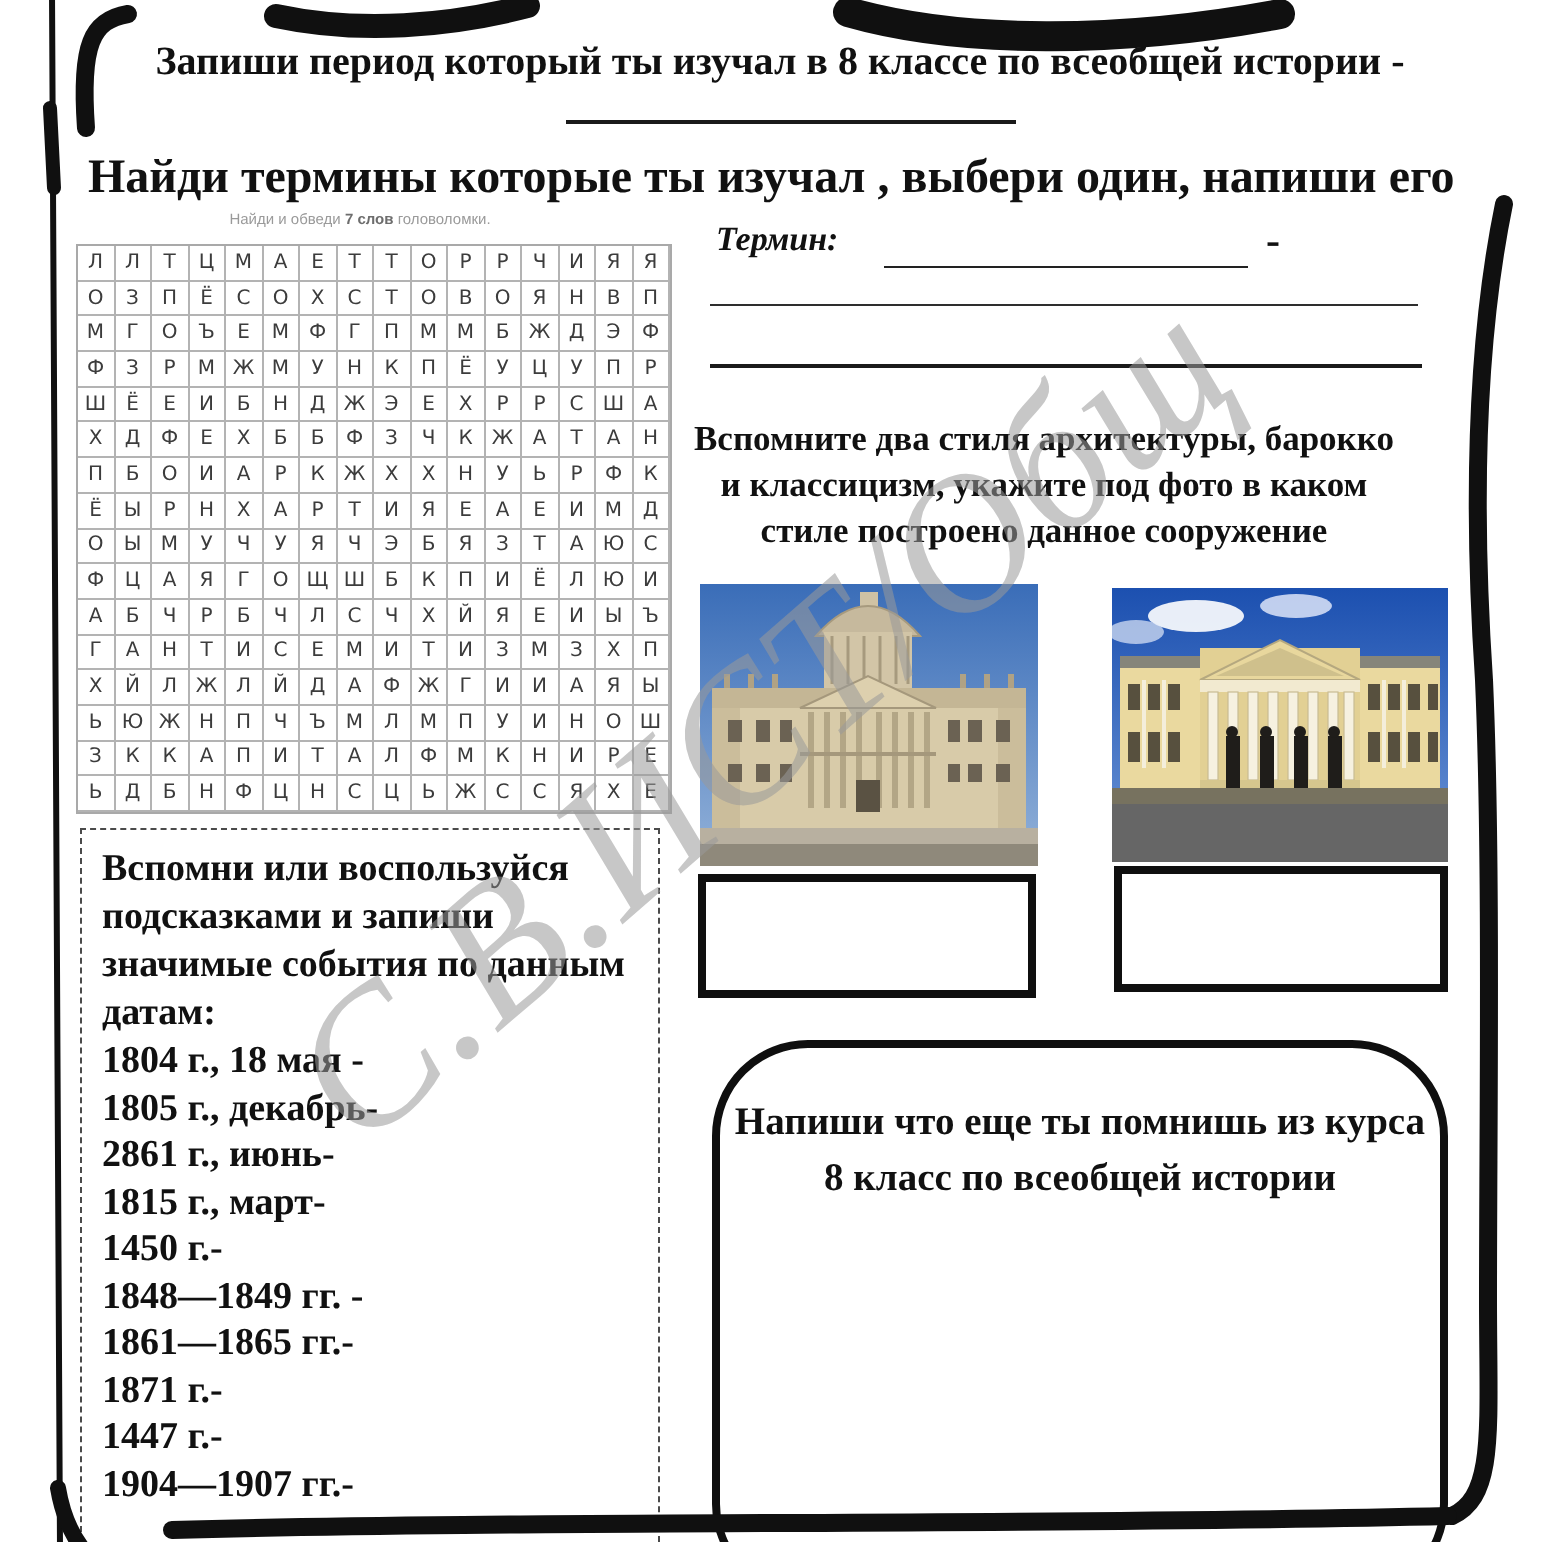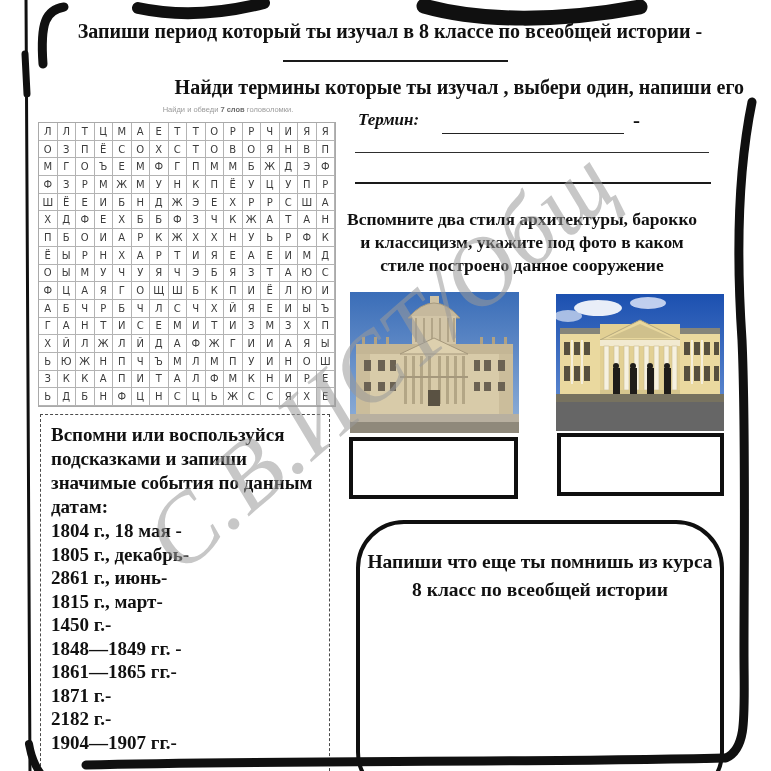--- a/index.html
+++ b/index.html
@@ -3,25 +3,25 @@
 <meta charset="utf-8">
 <style>
   html,body{margin:0;padding:0;background:#fff;}
   .page{position:relative;width:771px;height:771px;background:#fff;overflow:hidden;
         font-family:"Liberation Serif",serif;color:#111;}
 
   .title{position:absolute;left:55px;top:20px;width:670px;text-align:center;
          font-size:20px;font-weight:bold;}
   .title-blank{position:absolute;left:283px;top:60px;width:225px;height:0;
          border-top:2px solid #1a1a1a;}
-  .subtitle{position:absolute;left:44px;top:76px;width:700px;text-align:right;
-         font-size:20px;font-weight:bold;}
+  .subtitle{position:absolute;left:44px;top:76px;width:700px;text-align:left;
+         font-size:24px;font-weight:bold;}
 
   .ws-caption{position:absolute;left:30px;top:105px;width:300px;text-align:center;
-         font-family:"Liberation Sans",sans-serif;font-size:7.5px;color:#9a9a9a;padding-left:48px;}
+         font-family:"Liberation Sans",sans-serif;font-size:7.5px;color:#9a9a9a;}
   .ws-caption b{color:#6d6d6d;}
   .ws-grid{position:absolute;left:38px;top:122px;width:296px;height:283px;
          display:grid;grid-template-columns:repeat(16,1fr);grid-template-rows:repeat(16,1fr);
          border:1px solid #a9a9a9;background:#fff;}
   .ws-cell{border-right:1px solid #b3b3b3;border-bottom:1px solid #b3b3b3;
          display:flex;align-items:center;justify-content:center;
          font-family:"DejaVu Sans",sans-serif;font-size:10px;color:#3c3c3c;}
 
   .term-label{position:absolute;left:358px;top:110px;font-size:17px;font-weight:bold;font-style:italic;}
   .term-blank{position:absolute;left:442px;top:133px;width:182px;height:0;border-top:1.6px solid #222;}
@@ -475,21 +475,21 @@
     <div class="events-intro">Вспомни или воспользуйся подсказками и запиши значимые события по данным датам:</div>
     <div class="events-list">
         <div>1804 г., 18 мая -</div>
         <div>1805 г., декабрь-</div>
         <div>2861 г., июнь-</div>
         <div>1815 г., март-</div>
         <div>1450 г.-</div>
         <div>1848—1849 гг. -</div>
         <div>1861—1865 гг.-</div>
         <div>1871 г.-</div>
-        <div>2182 г.-</div>
+        <div>1447 г.-</div>
         <div>1904—1907 гг.-</div>
       </div>
   </div>
 
   <div class="memory-box">
       <div>Напиши что еще ты помнишь из курса</div>
       <div>8 класс по всеобщей истории</div>
     </div>
 
   <svg class="frame-svg" width="771" height="771" viewBox="0 0 771 771" xmlns="http://www.w3.org/2000/svg">

